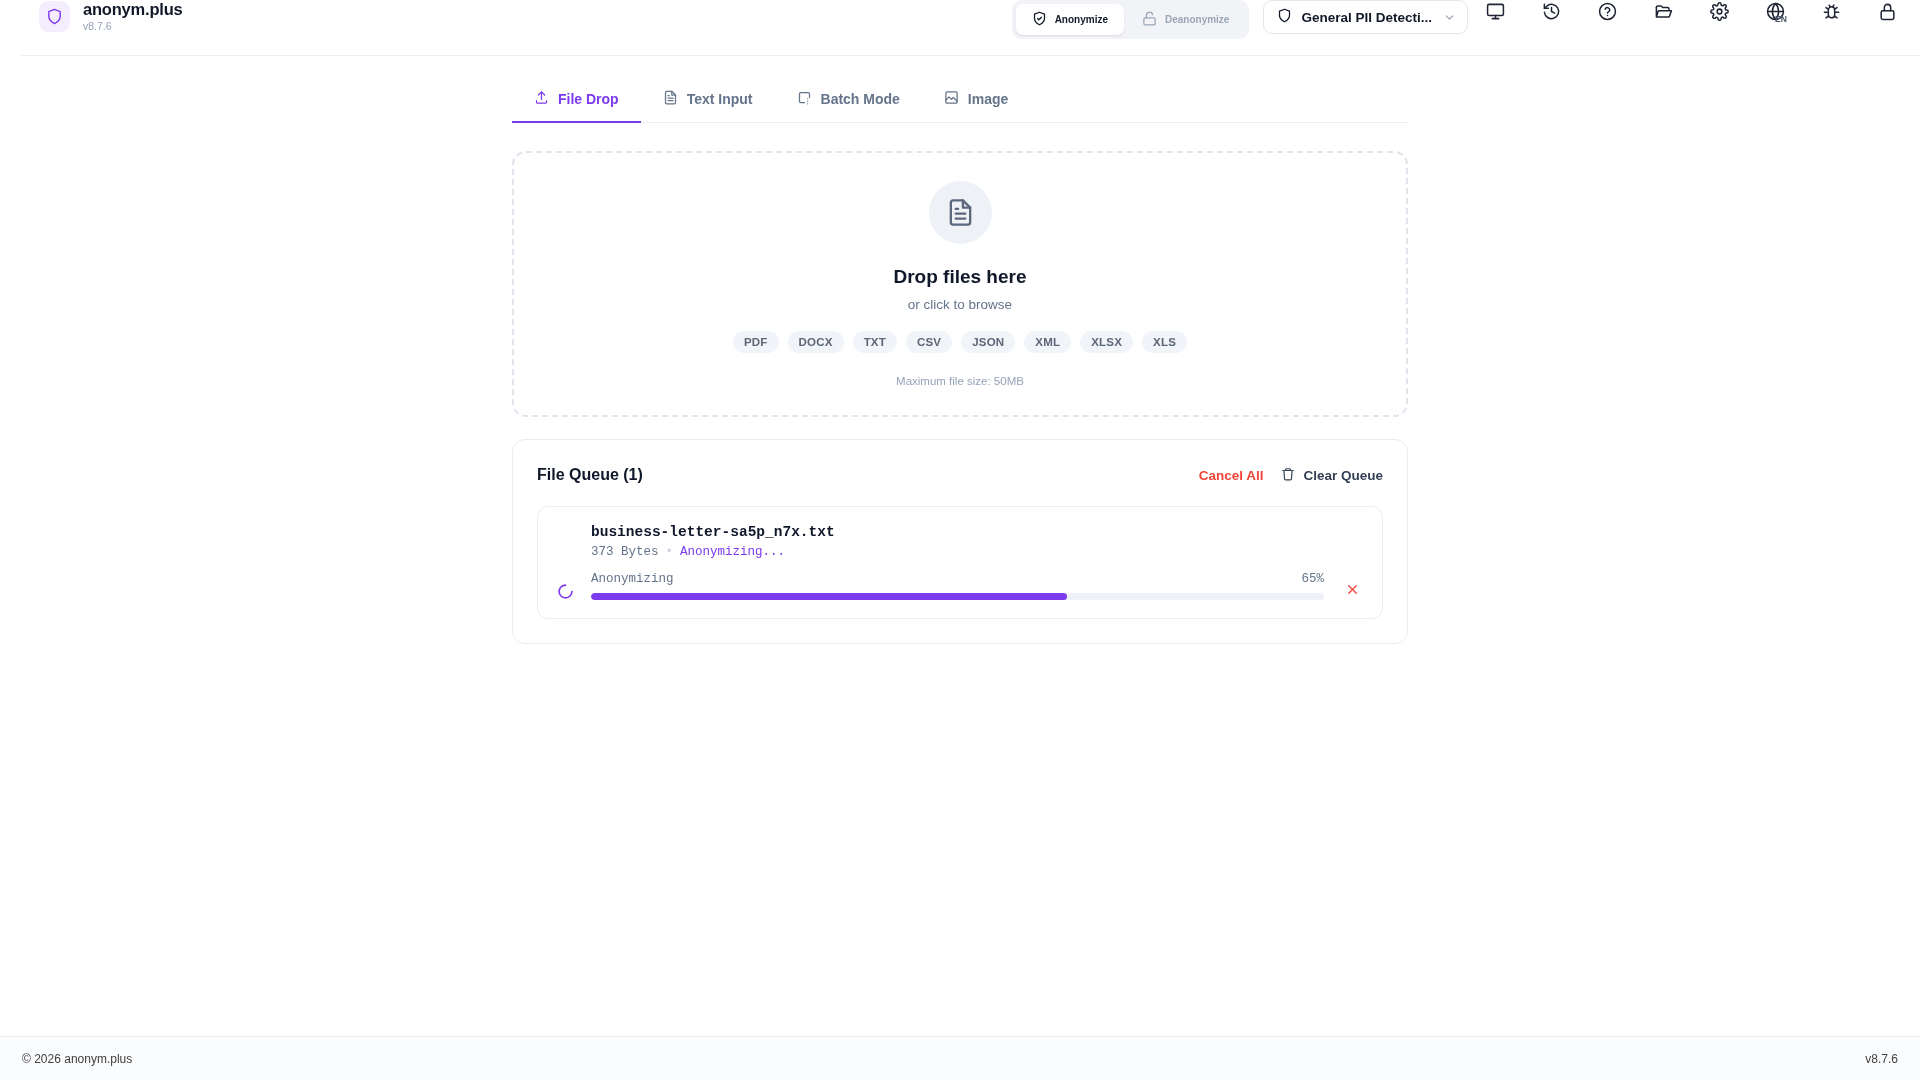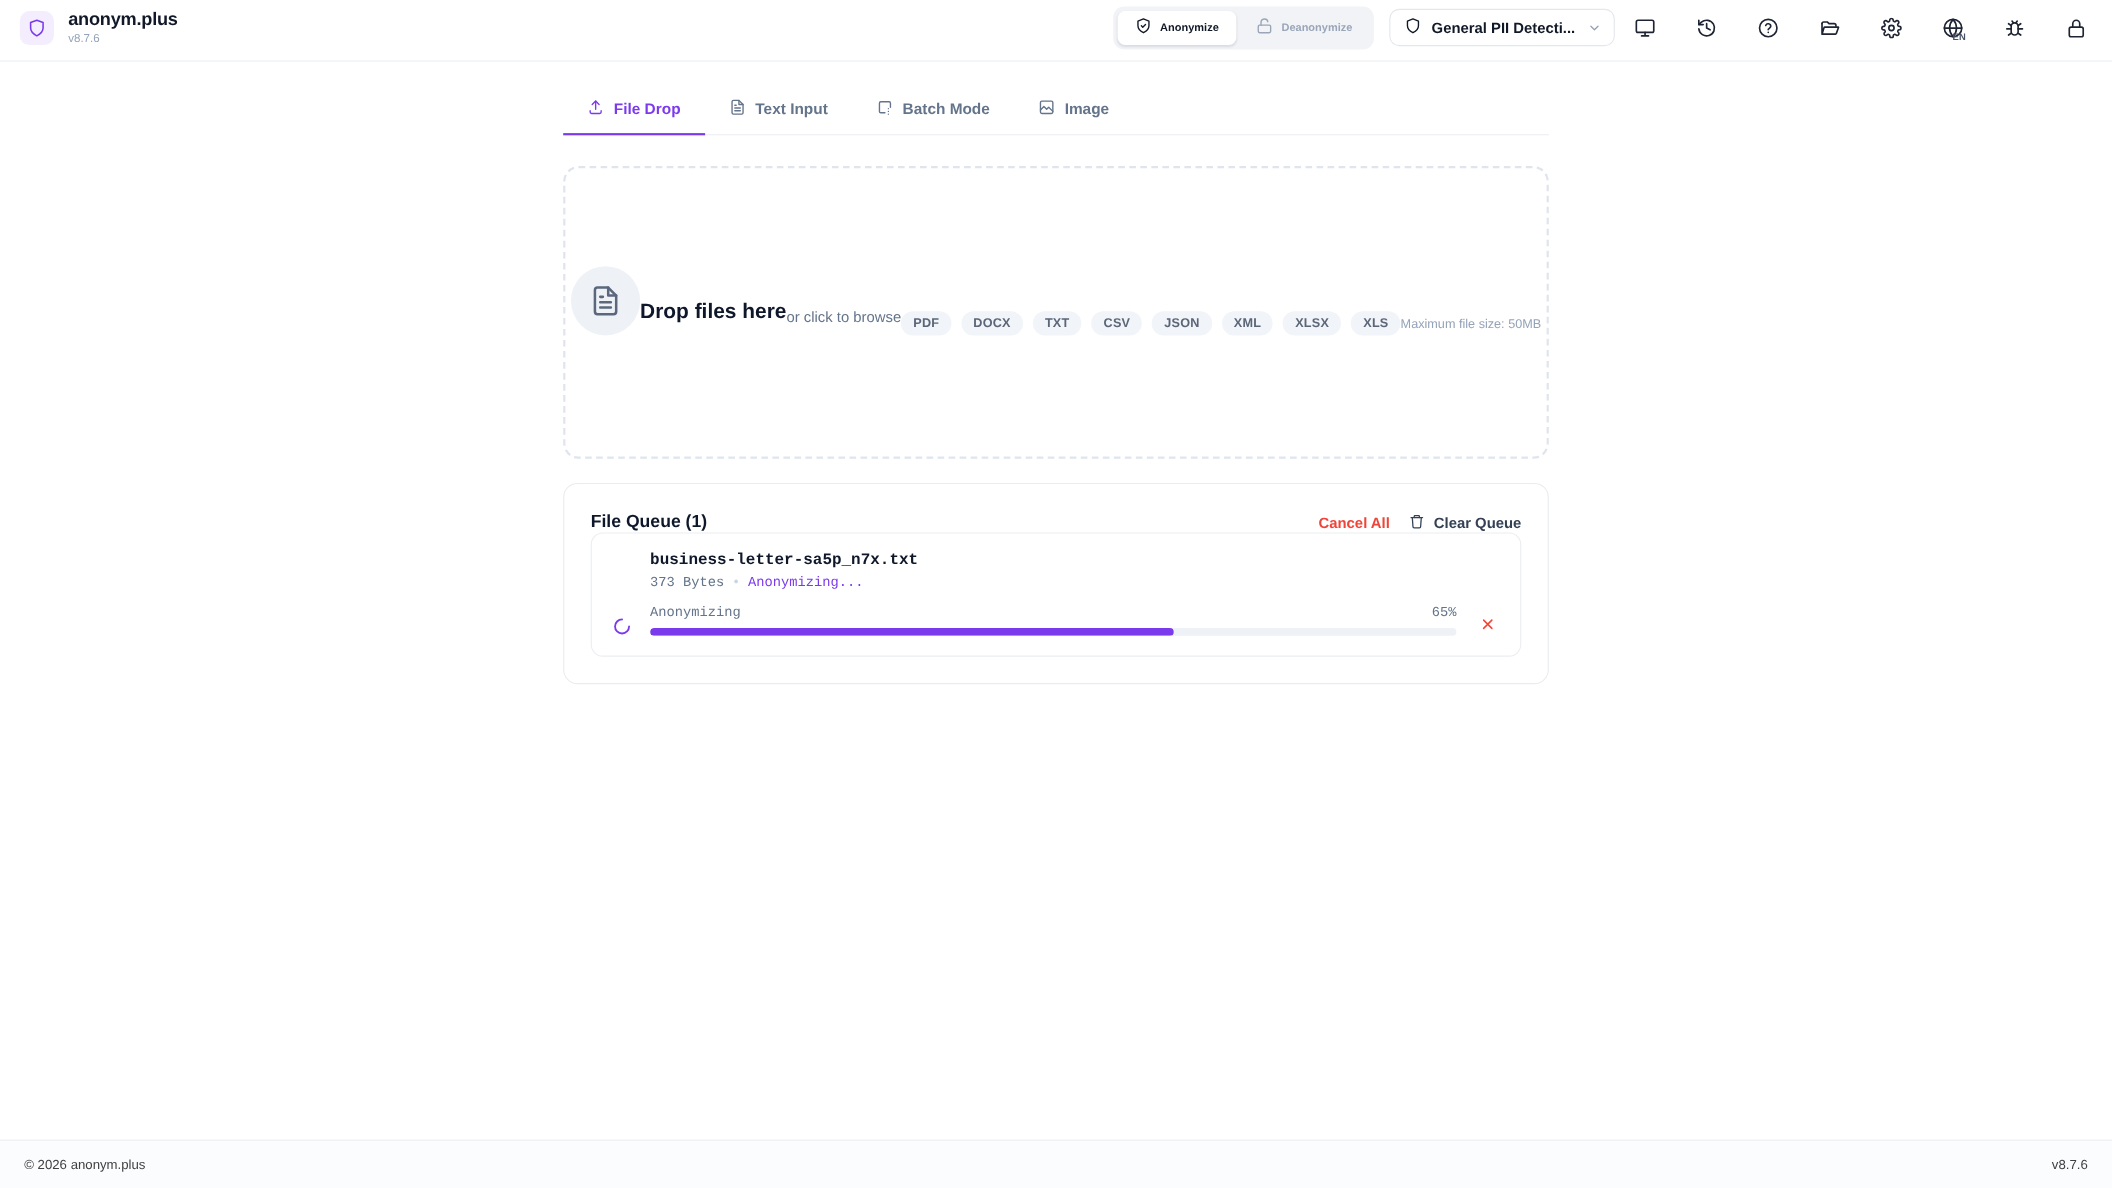--- a/index.html
+++ b/index.html
@@ -10,24 +10,25 @@
     font-family: "Liberation Sans", sans-serif;
     overflow: hidden;
   }
   body { display: flex; flex-direction: column; }
 
   
   .header {
     height: 56px;
     flex: 0 0 56px;
     display: flex;
-    align-items: center;
+    align-items: flex-start;
     padding: 0 22px 5px 18px;
     border-bottom: 1px solid #eceef2;
     background: #ffffff;
+    margin-left: 21px;
   }
   .brand { display: flex; align-items: center; gap: 13px; }
   .brand-logo {
     width: 31px; height: 31px;
     border-radius: 9px;
     background: #f3edfe;
     display: flex; align-items: center; justify-content: center;
   }
   .brand-text { display: flex; flex-direction: column; gap: 1px; }
   .brand-name {
@@ -124,21 +125,21 @@
     white-space: nowrap;
   }
   .tab.active { color: #7c3aed; border-bottom-color: #7c3aed; }
 
   
   .dropzone {
     margin-top: 28px;
     border: 2px dashed #dfe4ed;
     border-radius: 14px;
     height: 266px;
-    display: flex; flex-direction: row;
+    display: flex; flex-direction: column;
     align-items: center; justify-content: center;
     background: #ffffff;
     cursor: pointer;
   }
   .dz-circle {
     width: 63px; height: 63px;
     border-radius: 50%;
     background: #eef2f7;
     display: flex; align-items: center; justify-content: center;
     margin-bottom: 22px;
@@ -160,20 +161,21 @@
   
   .queue-card {
     margin-top: 22px;
     border: 1px solid #e9ecf1;
     border-radius: 13px;
     background: #fff;
     padding: 26px 24px 24px 24px;
   }
   .queue-head {
     display: flex; justify-content: space-between;
+    margin-bottom: 22px;
   }
   .queue-title { font-size: 16px; font-weight: 700; color: #0f172a; }
   .queue-actions { display: flex; align-items: center; gap: 18px; }
   .link-danger {
     font-size: 13.5px; font-weight: 600; color: #f04438;
     background: none; border: none; cursor: pointer;
   }
   .link-plain {
     display: flex; align-items: center; gap: 8px;
     font-size: 13.5px; font-weight: 600; color: #344054;

